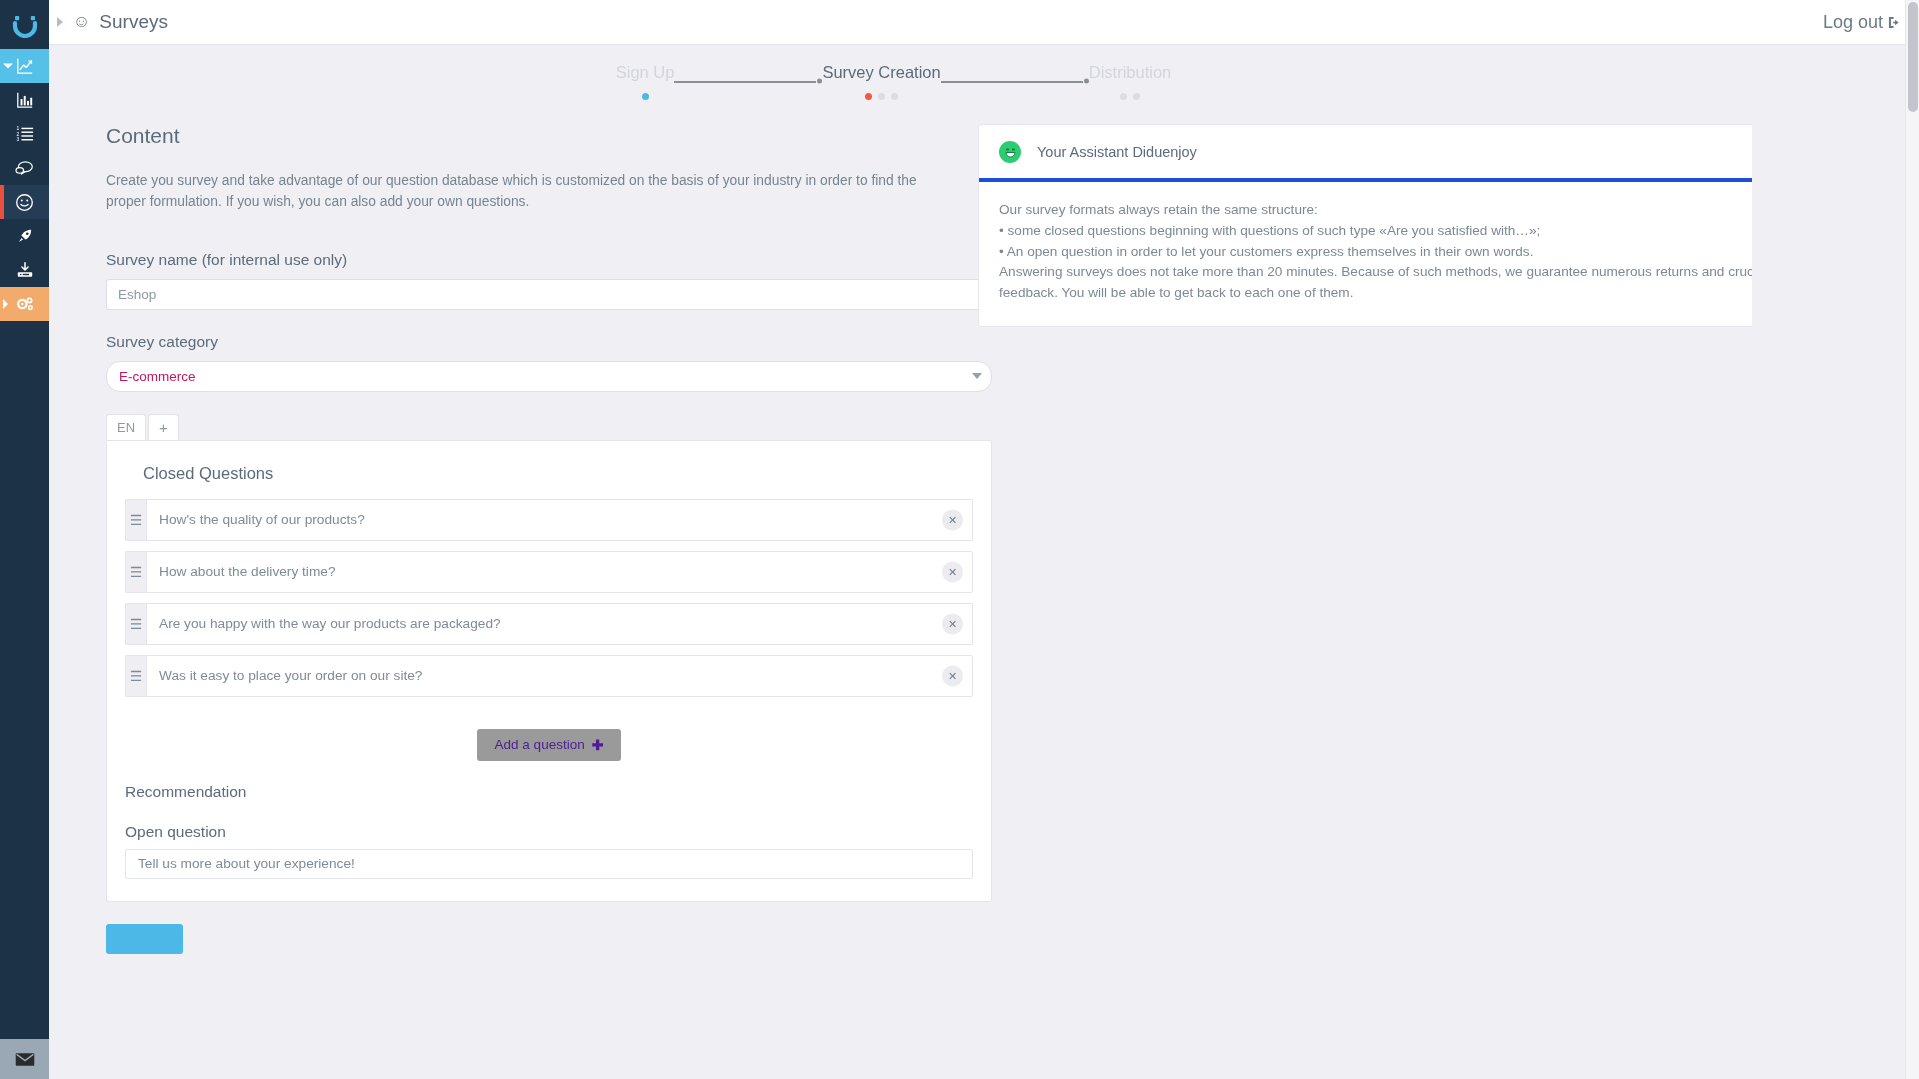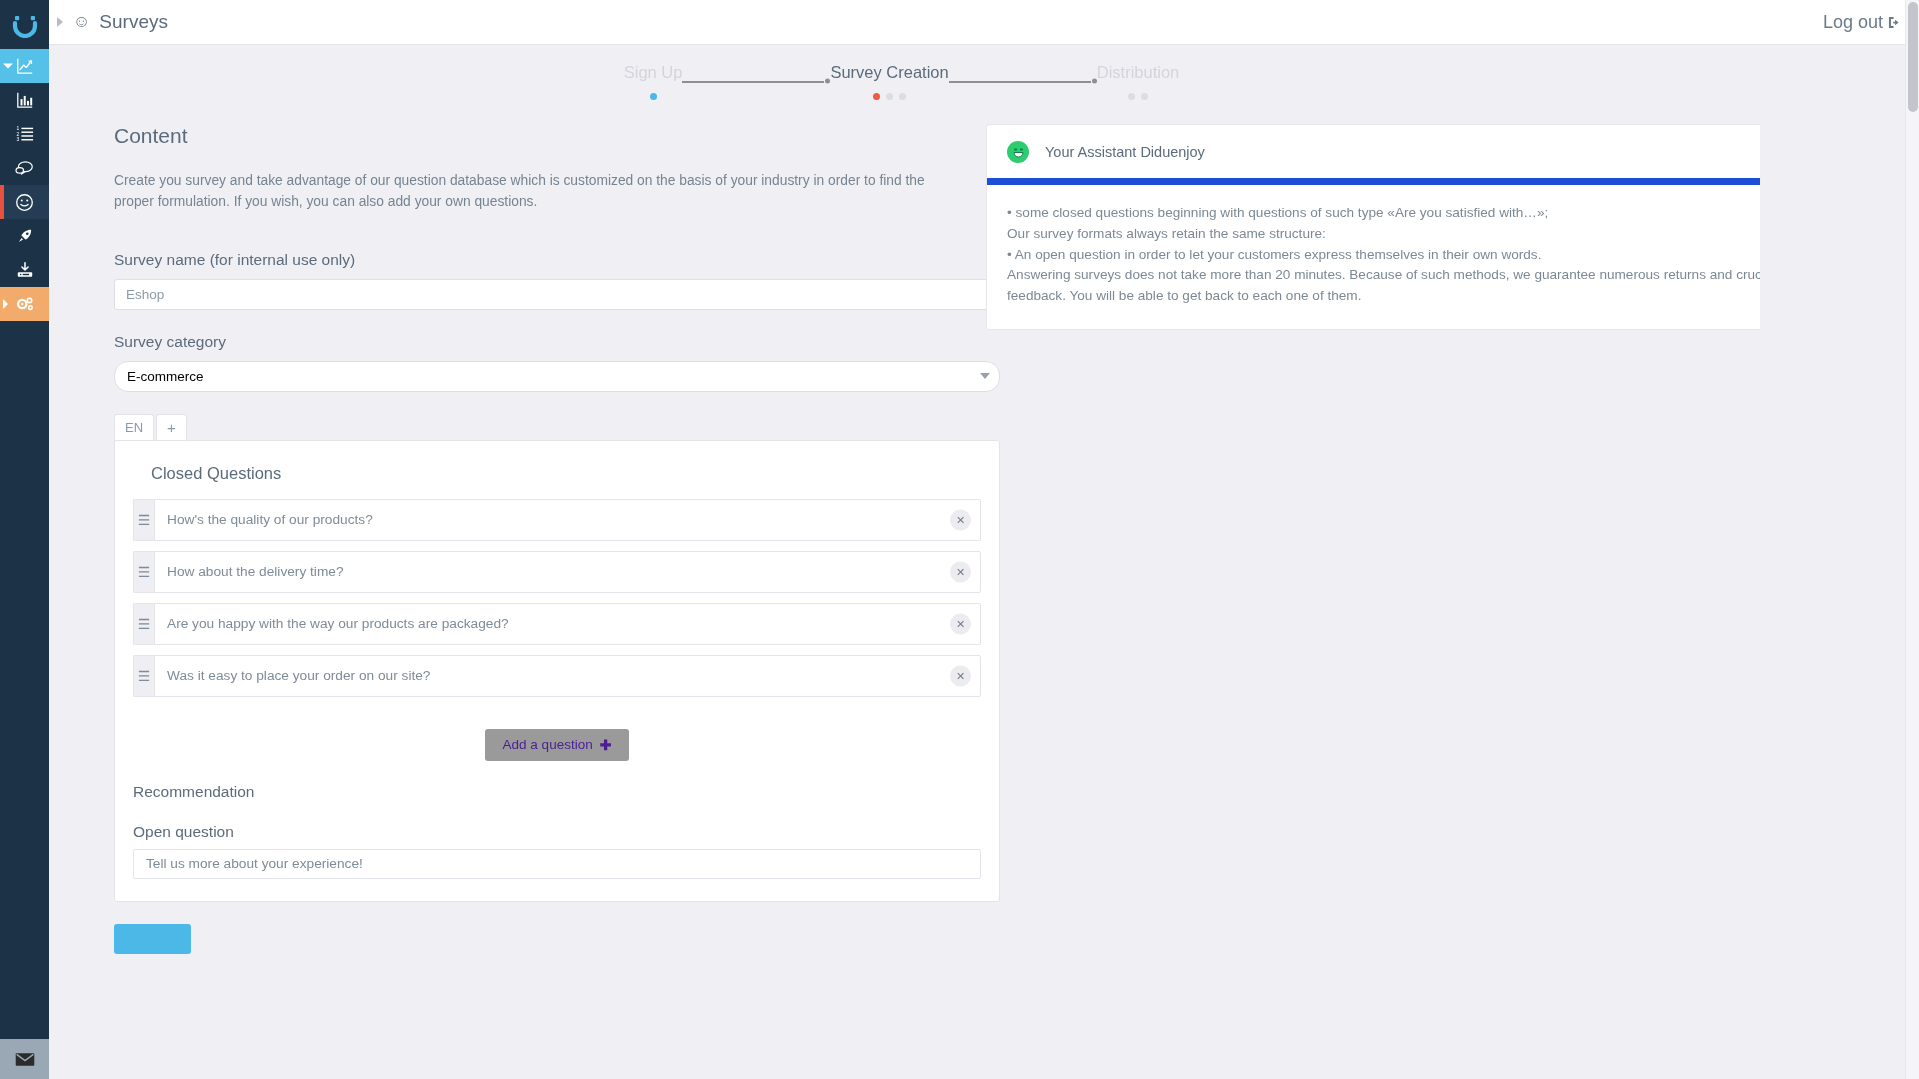--- a/index.html
+++ b/index.html
@@ -98,21 +98,21 @@
   #logout {
     margin-left: auto; margin-right: 18px;
     display: flex; align-items: center; gap: 5px;
     font-size: 18px;
     color: #6b7a89;
     cursor: pointer;
   }
 
   
   #page {
-    position: absolute; left: 43px; top: 45px;
+    position: absolute; left: 35px; top: 45px;
     width: 1717px; height: 1034px;
     background: #f0f0f4;
     overflow: hidden;
   }
 
   
   #stepper {
     position: relative;
     margin: 0 auto;
     width: 760px;
@@ -211,21 +211,21 @@
     margin-bottom: 0;
   }
   .select-box {
     width: 100%; height: 31px;
     background: #ffffff;
     border: 1px solid #dedee6;
     border-radius: 14px;
     display: flex; align-items: center;
     padding: 0 12px;
     font-size: 13.5px;
-    color: #000000;
+    color: #be185d;
     cursor: pointer;
   }
   .select-caret {
     position: absolute; right: 10px; top: 50%;
     transform: translateY(-50%);
     width: 0; height: 0;
     border-left: 5px solid transparent;
     border-right: 5px solid transparent;
     border-top: 6px solid #9aa0ab;
   }
@@ -354,21 +354,21 @@
   .assistant-card {
     background: #ffffff;
     border: 1px solid #e6e6ec;
     border-radius: 3px;
     width: 900px;
     padding: 0;
   }
   .assistant-head {
     display: flex; align-items: center; gap: 16px;
     padding: 16px 20px 15px 20px;
-    border-bottom: 7px solid #1d4ed8;
+    border-bottom: 4px solid #1d4ed8;
   }
   .assistant-avatar {
     width: 22px; height: 22px;
     border-radius: 50%;
     background: #2ecc71;
     display: flex; align-items: center; justify-content: center;
     color: #ffffff;
     font-size: 15px;
     line-height: 1;
   }
@@ -634,22 +634,22 @@
             <svg width="15" height="15" viewBox="0 0 16 16">
               <rect x="3.4" y="3.6" width="3" height="2.2" rx="0.8" fill="#0f7a42"></rect>
               <rect x="9.6" y="3.6" width="3" height="2.2" rx="0.8" fill="#0f7a42"></rect>
               <path d="M3.2 8 h9.6 a4.8 4.8 0 0 1 -9.6 0 Z" fill="#ffffff"></path>
               <path d="M3.2 8 h9.6 a4.8 4.8 0 0 1 -9.6 0 Z" fill="none" stroke="#0f7a42" stroke-width="1"></path>
             </svg>
           </span>
           <span class="assistant-name">Your Assistant Diduenjoy</span>
         </div>
         <div class="assistant-body">
+          <p>Our survey formats always retain the same structure:</p>
           <p>• some closed questions beginning with questions of such type «Are you satisfied with…»;</p>
-          <p>Our survey formats always retain the same structure:</p>
           <p>• An open question in order to let your customers express themselves in their own words.</p>
           <p>Answering surveys does not take more than 20 minutes. Because of such methods, we guarantee numerous returns and crucial customer feedback. You will be able to get back to each one of them.</p>
         </div>
       </div>
     </div>
 
   </div>
 </div>
 
 <div id="scrollbar-track">

